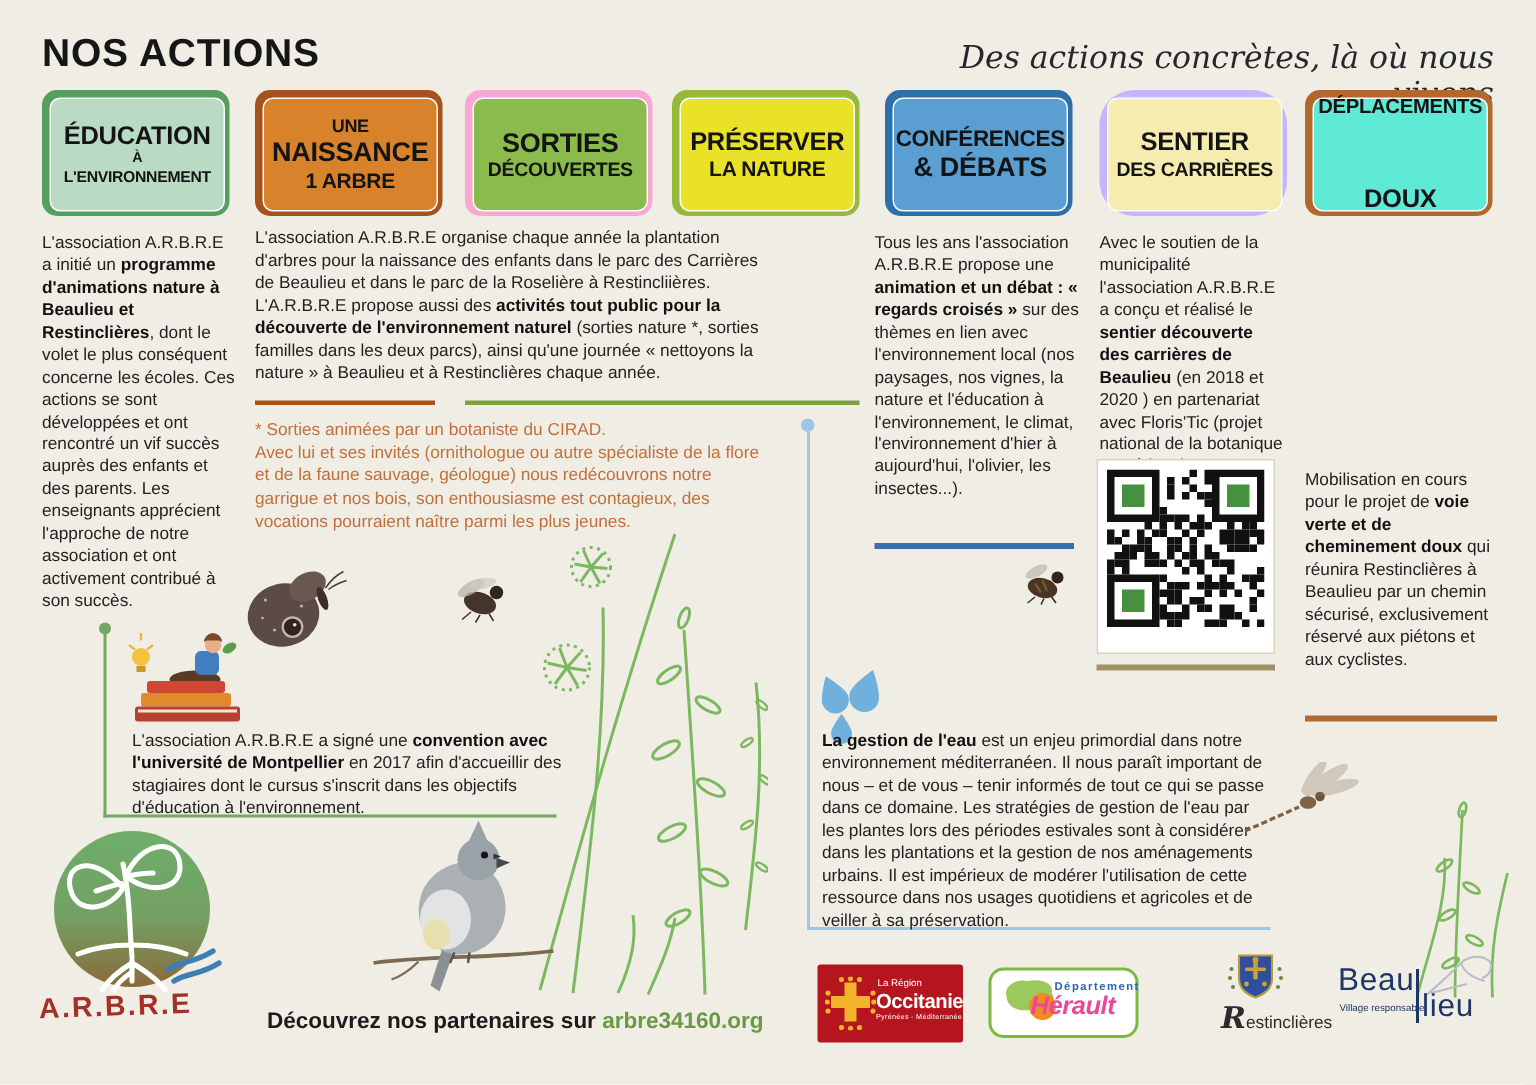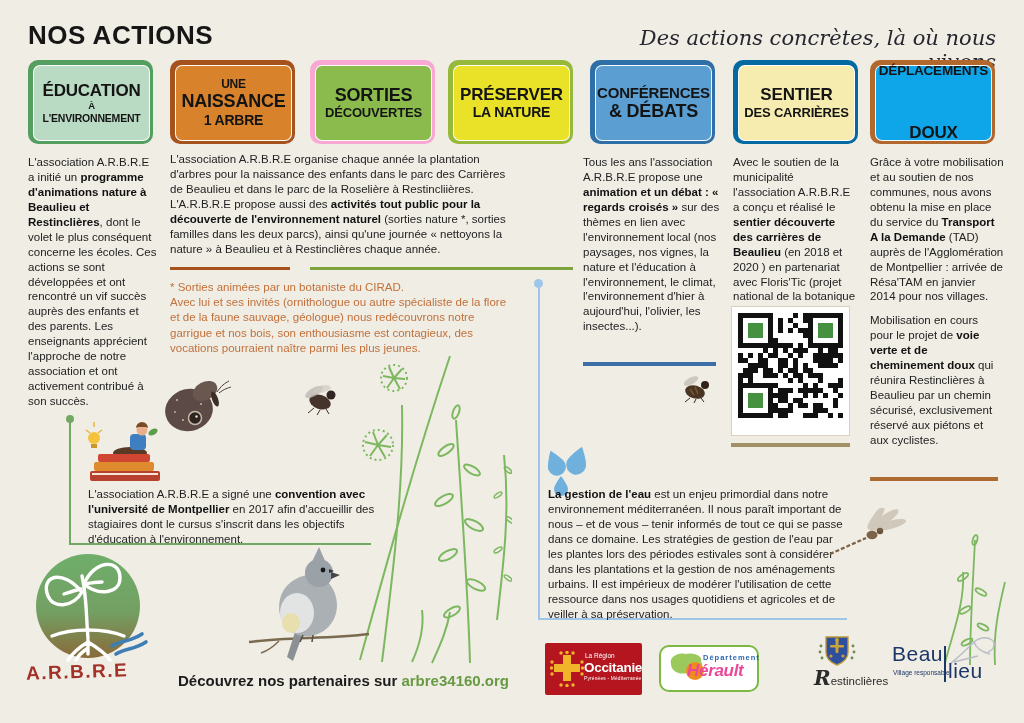--- a/index.html
+++ b/index.html
@@ -94,28 +94,28 @@
       <span class="fs17">PRÉSERVER</span>
       <span class="fs14">LA NATURE</span>
     </div>
   </div>
   <div class="abs box" style="left: 590px; background: rgb(47, 111, 168);">
     <div class="box-in" style="background: rgb(91, 159, 210);">
       <span class="fs15">CONFÉRENCES</span>
       <span class="fs18">&amp; DÉBATS</span>
     </div>
   </div>
-  <div class="abs box" style="left: 733px; background: #0369a1;">
+  <div class="abs box" style="left: 733px; background: #c4b5fd; border-radius: 23px;">
     <div class="box-in" style="background: rgb(246, 236, 176);">
       <span class="fs17">SENTIER</span>
       <span class="fs13">DES CARRIÈRES</span>
     </div>
   </div>
   <div class="abs box" style="left: 870px; background: rgb(178, 104, 44);">
-    <div class="box-in" style="background: #0ea5e9; gap: 45px;">
+    <div class="box-in" style="background: #5eead4; gap: 45px;">
       <span class="fs135">DÉPLACEMENTS</span>
       <span class="fs17">DOUX</span>
     </div>
   </div>
 
   <div class="abs col" style="left:28px;top:155px;width:129px">L'association A.R.B.R.E a initié un <b>programme d'animations nature à Beaulieu et Restinclières</b>, dont le volet le plus conséquent concerne les écoles. Ces actions se sont développées et ont rencontré un vif succès auprès des enfants et des parents. Les enseignants apprécient l'approche de notre association et ont activement contribué à son succès.</div>
 
   <div class="abs col" style="left:170px;top:152px;width:336px">L'association A.R.B.R.E organise chaque année la plantation d'arbres pour la naissance des enfants dans le parc des Carrières de Beaulieu et dans le parc de la Roselière à Restincliières. L'A.R.B.R.E propose aussi des <b>activités tout public pour la découverte de l'environnement naturel</b> (sorties nature *, sorties familles dans les deux parcs), ainsi qu'une journée « nettoyons la nature » à Beaulieu et à Restinclières chaque année.</div>
   <div class="abs divider" style="left: 170px; top: 267px; width: 120px; height: 3px; background: rgb(166, 82, 29);"></div>
   <div class="abs divider" style="left: 310px; top: 267px; width: 263px; height: 3px; background: rgb(125, 163, 60);"></div>
@@ -276,21 +276,20 @@
           <rect x="70" y="0" width="35" height="35" fill="#111"></rect>
           <rect x="75" y="5" width="25" height="25" fill="#fff"></rect>
           <rect x="80" y="10" width="15" height="15" fill="#459140"></rect>
           <rect x="0" y="70" width="35" height="35" fill="#111"></rect>
           <rect x="5" y="75" width="25" height="25" fill="#fff"></rect>
           <rect x="10" y="80" width="15" height="15" fill="#459140"></rect>
         </svg></div>
   </div>
   <div class="abs divider" style="left: 731px; top: 443px; width: 119px; background: rgb(162, 145, 102);"></div>
 
-  <div class="abs col" style="left:870px;top:155px;width:134px">Grâce à votre mobilisation et au soutien de nos communes, nous avons obtenu la mise en place du service du <b>Transport A la Demande</b> (TAD) auprès de l'Agglomération de Montpellier : arrivée de Résa'TAM en janvier 2014 pour nos villages.</div>
   <div class="abs col" style="left:870px;top:313px;width:134px">Mobilisation en cours pour le projet de <b>voie verte et de cheminement doux</b> qui réunira Restinclières à Beaulieu par un chemin sécurisé, exclusivement réservé aux piétons et aux cyclistes.</div>
   <div class="abs divider" style="left: 870px; top: 477px; width: 128px; background: rgb(173, 107, 51);"></div>
 
   <div class="abs bracket-dot" style="left: 66px; top: 415px; background: rgb(114, 168, 98);"></div>
   <div class="abs bracket" style="left: 69px; top: 422px; width: 300px; height: 121px; border-left-color: rgb(114, 168, 98); border-bottom-color: rgb(114, 168, 98);"></div>
   <div class="abs" style="left:84px;top:420px">
     <svg width="84" height="64" viewBox="0 0 84 64">
       <g stroke="#e9b53a" stroke-width="1.5">
         <line x1="10" y1="2" x2="10" y2="7"></line>
           <line x1="2" y1="10" x2="6" y2="13"></line>

